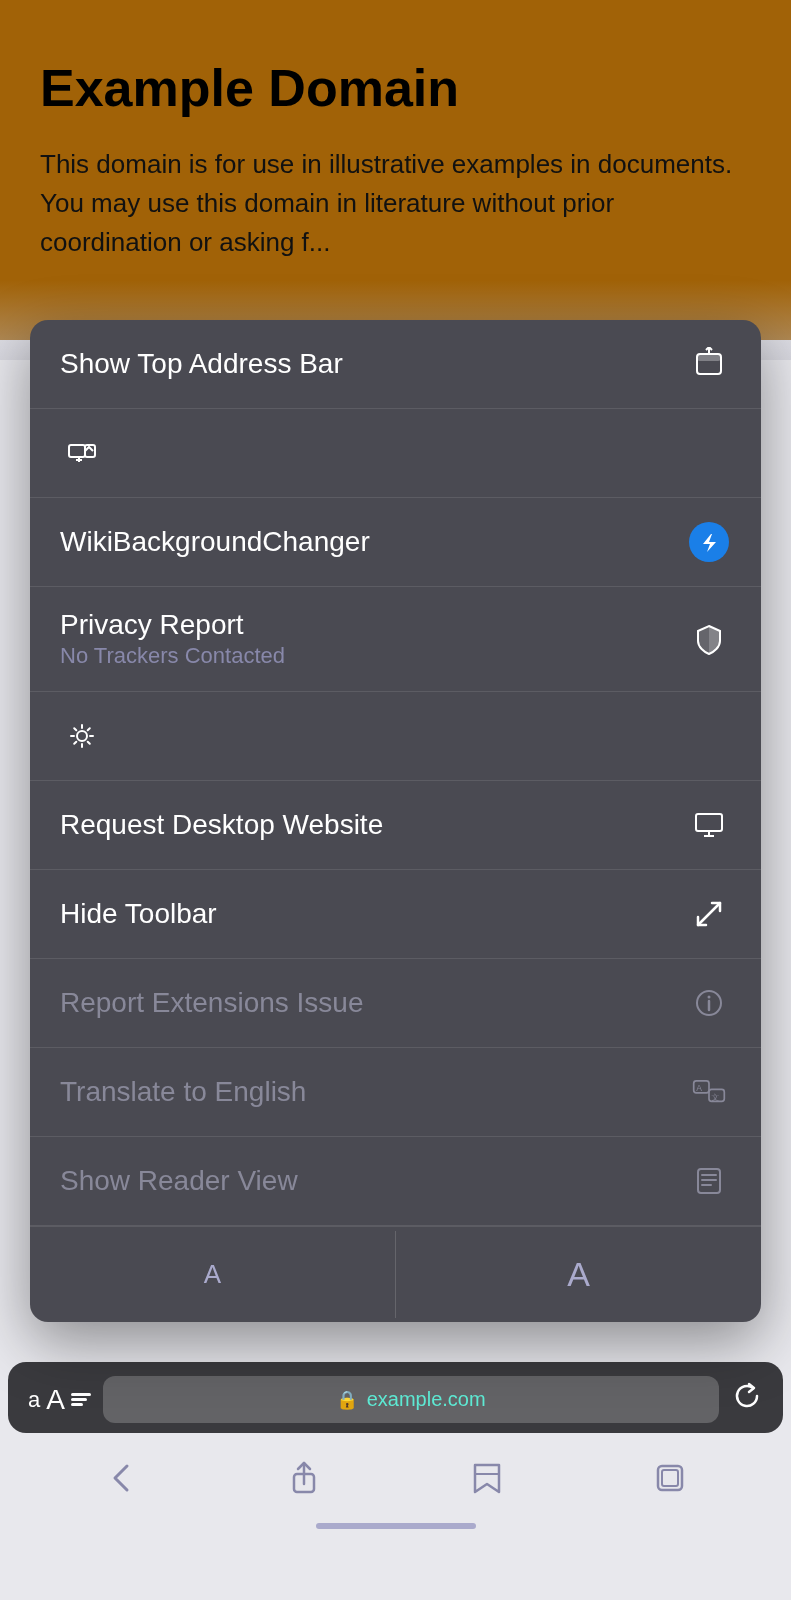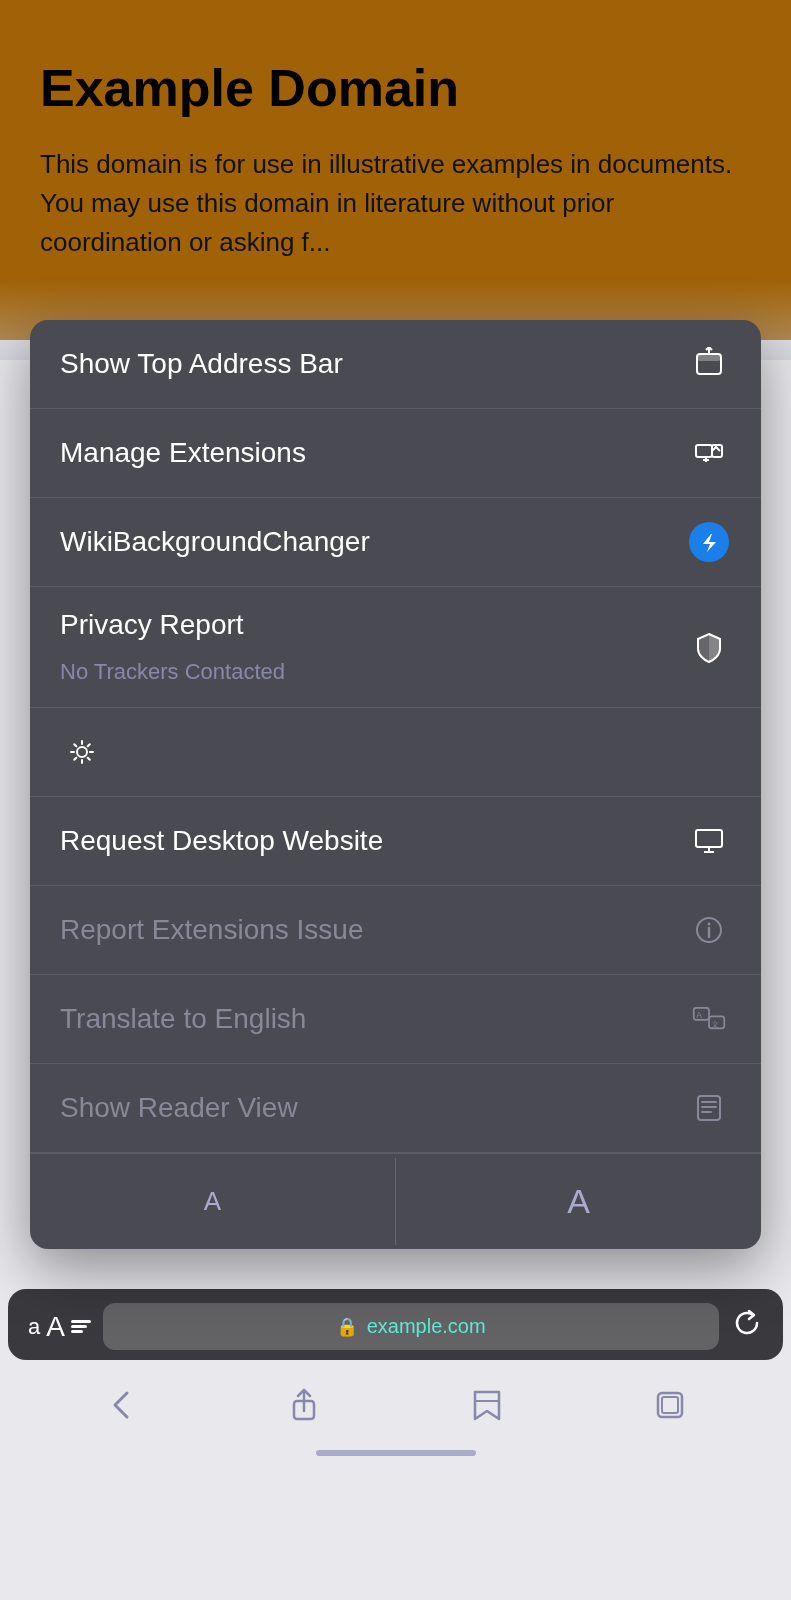--- a/index.html
+++ b/index.html
@@ -83,21 +83,21 @@
       font-weight: 400;
     }
 
     .menu-item-title.dimmed {
       color: #888899;
     }
 
     .menu-item-subtitle {
       font-size: 22px;
       color: #8888aa;
-      margin-top: 18px;
+      margin-top: 2px;
       text-align: center;
     }
 
     .menu-item-icon {
       width: 44px;
       height: 44px;
       display: flex;
       align-items: center;
       justify-content: center;
       flex-shrink: 0;
@@ -255,23 +255,20 @@
           <svg class="icon-svg" viewBox="0 0 34 34" fill="none">
             <rect x="5" y="7" width="24" height="20" rx="3" stroke="white" stroke-width="2"></rect>
             <rect x="5" y="7" width="24" height="7" rx="3" fill="white" opacity="0.3"></rect>
             <line x1="17" y1="7" x2="17" y2="0" stroke="white" stroke-width="2"></line>
             <polyline points="14,3 17,0 20,3" fill="none" stroke="white" stroke-width="2"></polyline>
           </svg>
         </div>
       </div>
 
       <div class="menu-item">
-        <div class="menu-item-left">
-          <span class="menu-item-title">Manage Extensions</span>
-        </div>
         <div class="menu-item-icon">
           <svg class="icon-svg" viewBox="0 0 34 34" fill="none">
             <rect x="4" y="9" width="16" height="12" rx="2" stroke="white" stroke-width="2"></rect>
             <rect x="20" y="9" width="10" height="12" rx="2" stroke="white" stroke-width="2"></rect>
             <path d="M20 15 L24 11 L28 15" stroke="white" stroke-width="2" fill="none"></path>
             <path d="M14 21 L14 26" stroke="white" stroke-width="2"></path>
             <path d="M11 24 L17 24" stroke="white" stroke-width="2"></path>
           </svg>
         </div>
       </div>
@@ -317,20 +314,32 @@
         </div>
         <div class="menu-item-icon">
           <svg class="icon-svg" viewBox="0 0 34 34" fill="none">
             <rect x="4" y="6" width="26" height="17" rx="2" stroke="white" stroke-width="2"></rect>
             <line x1="12" y1="28" x2="22" y2="28" stroke="white" stroke-width="2"></line>
             <line x1="17" y1="23" x2="17" y2="28" stroke="white" stroke-width="2"></line>
           </svg>
         </div>
       </div>
 
+      <div class="menu-item">
+        <div class="menu-item-left">
+          <span class="menu-item-title">Hide Toolbar</span>
+        </div>
+        <div class="menu-item-icon">
+          <svg class="icon-svg" viewBox="0 0 34 34" fill="none">
+            <line x1="6" y1="28" x2="28" y2="6" stroke="white" stroke-width="2.5" stroke-linecap="round"></line>
+            <polyline points="20,6 28,6 28,14" fill="none" stroke="white" stroke-width="2.5" stroke-linecap="round" stroke-linejoin="round"></polyline>
+            <polyline points="14,28 6,28 6,20" fill="none" stroke="white" stroke-width="2.5" stroke-linecap="round" stroke-linejoin="round"></polyline>
+          </svg>
+        </div>
+      </div>
 
       <div class="menu-item">
         <div class="menu-item-left">
           <span class="menu-item-title dimmed">Report Extensions Issue</span>
         </div>
         <div class="menu-item-icon">
           <svg class="icon-svg" viewBox="0 0 34 34" fill="none">
             <circle cx="17" cy="17" r="12" stroke="#888899" stroke-width="2"></circle>
             <circle cx="17" cy="11" r="1.5" fill="#888899"></circle>
             <line x1="17" y1="15" x2="17" y2="24" stroke="#888899" stroke-width="2.5" stroke-linecap="round"></line>

